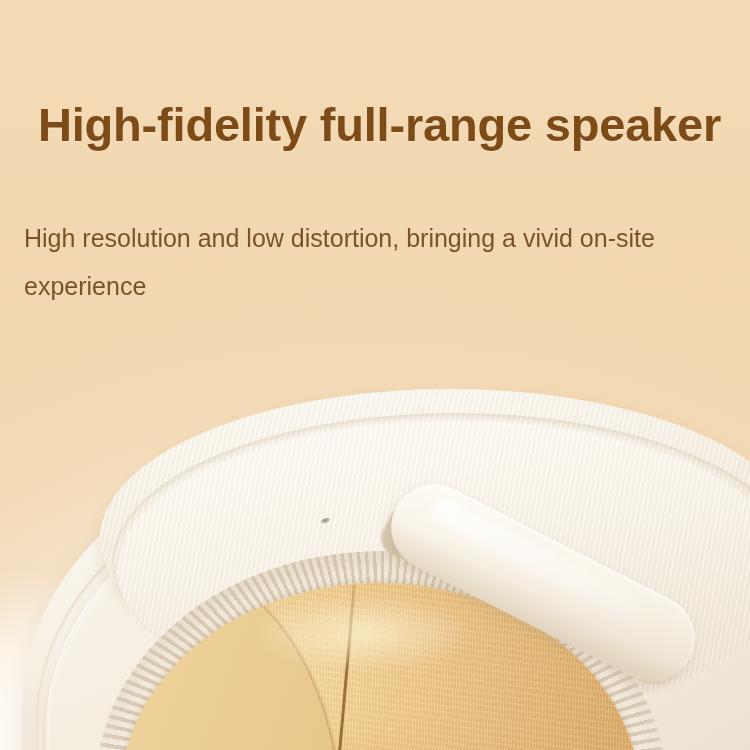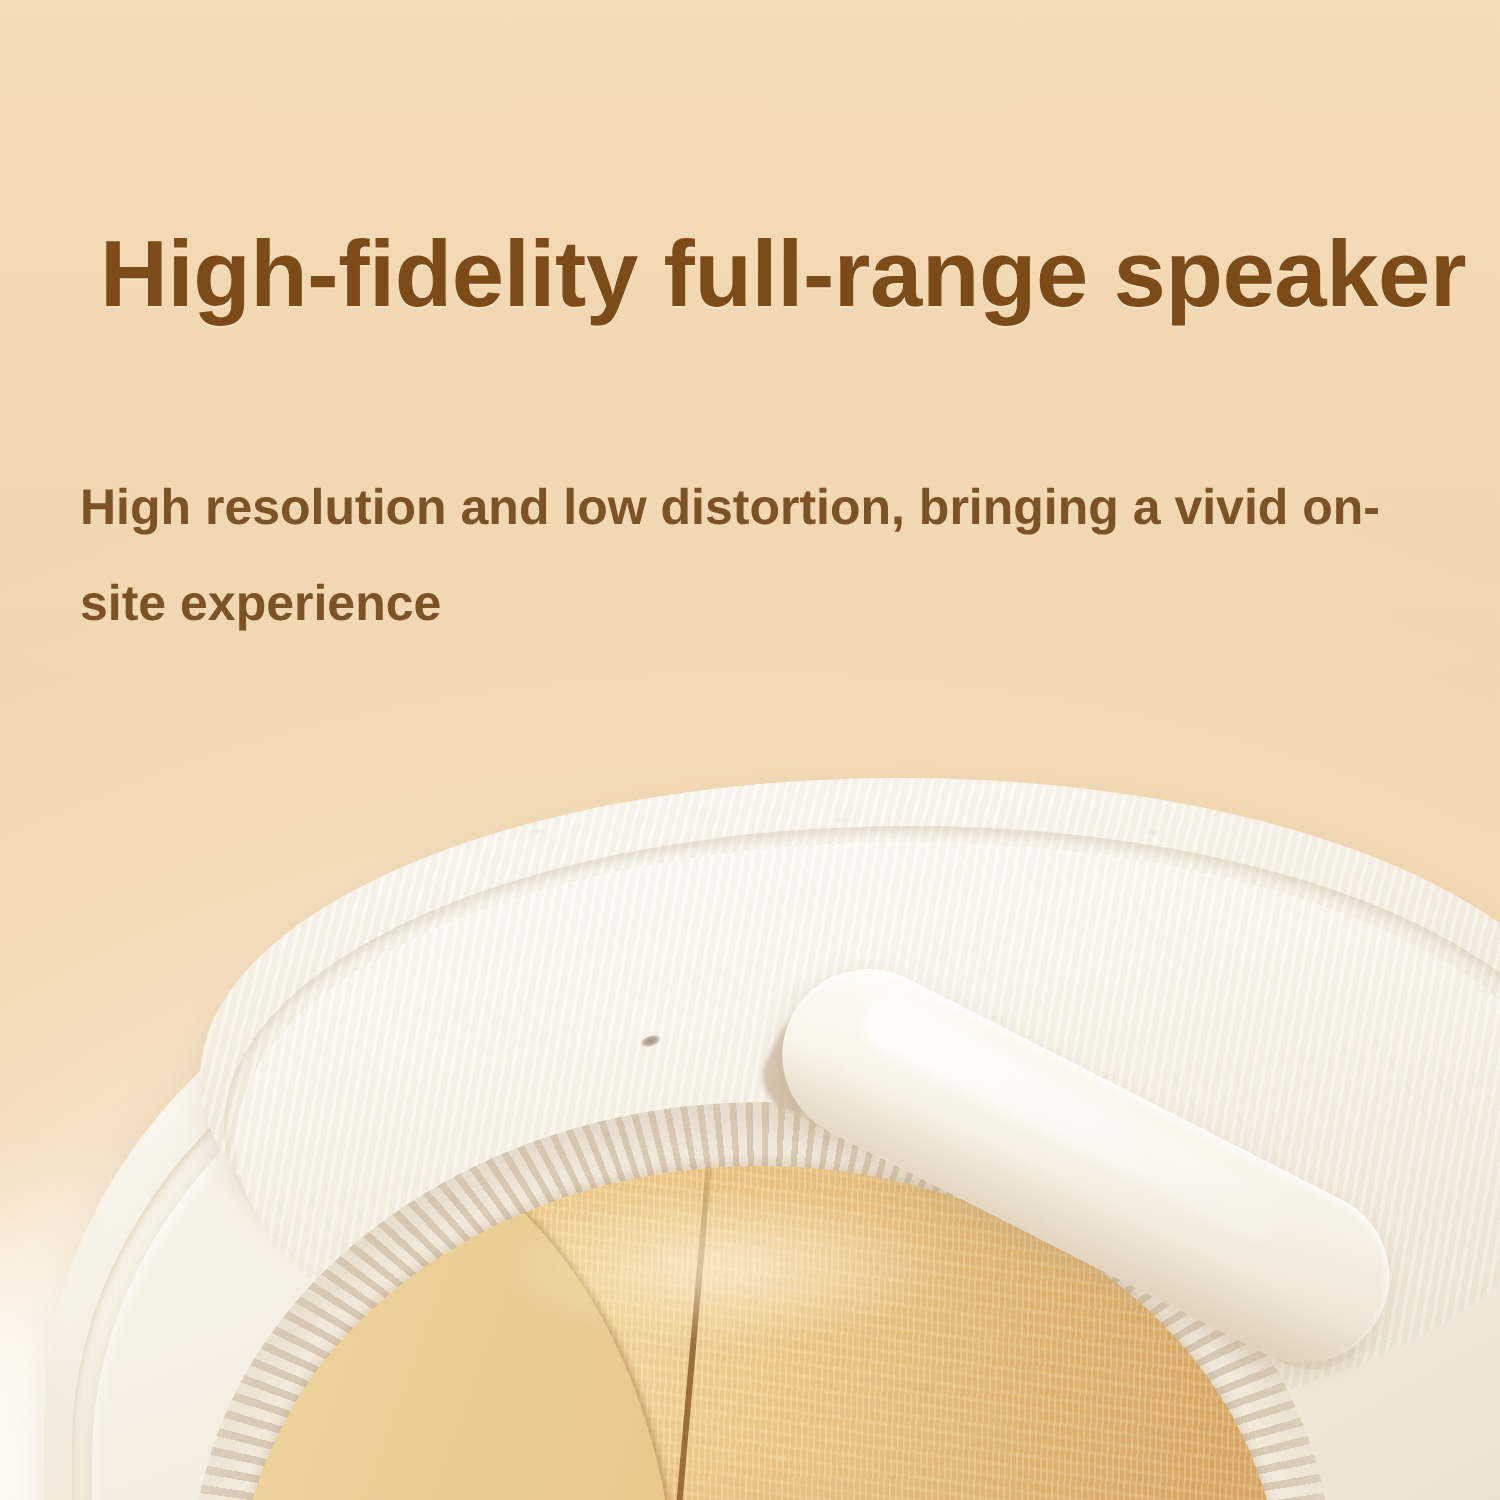--- a/index.html
+++ b/index.html
@@ -47,39 +47,39 @@
   .text-block {
     position: absolute;
     left: 0; top: 0;
     width: 750px;
   }
   .headline {
     position: absolute;
     left: 34px;
     top: 96px;
     width: 700px;
-    margin: 16px;
+    margin: 4px;
     font-family: "Liberation Sans", sans-serif;
     font-size: 47px;
     font-weight: 700;
     letter-spacing: -0.2px;
     line-height: 1.08;
     color: #7c4b18;
     white-space: nowrap;
     text-shadow: 0 1px 0 rgba(255,245,230,.35);
   }
   .subtitle {
     position: absolute;
     left: 24px;
     top: 214px;
     width: 690px;
-    margin: 16px;
+    margin: 0;
     font-family: "Liberation Sans", sans-serif;
     font-size: 25px;
-    font-weight: 700;
+    font-weight: 400;
     line-height: 1.92;
     color: #7c5227;
   }
 
   
   .product {
     position: absolute;
     left: 0;
     top: 355px;
     width: 750px;

